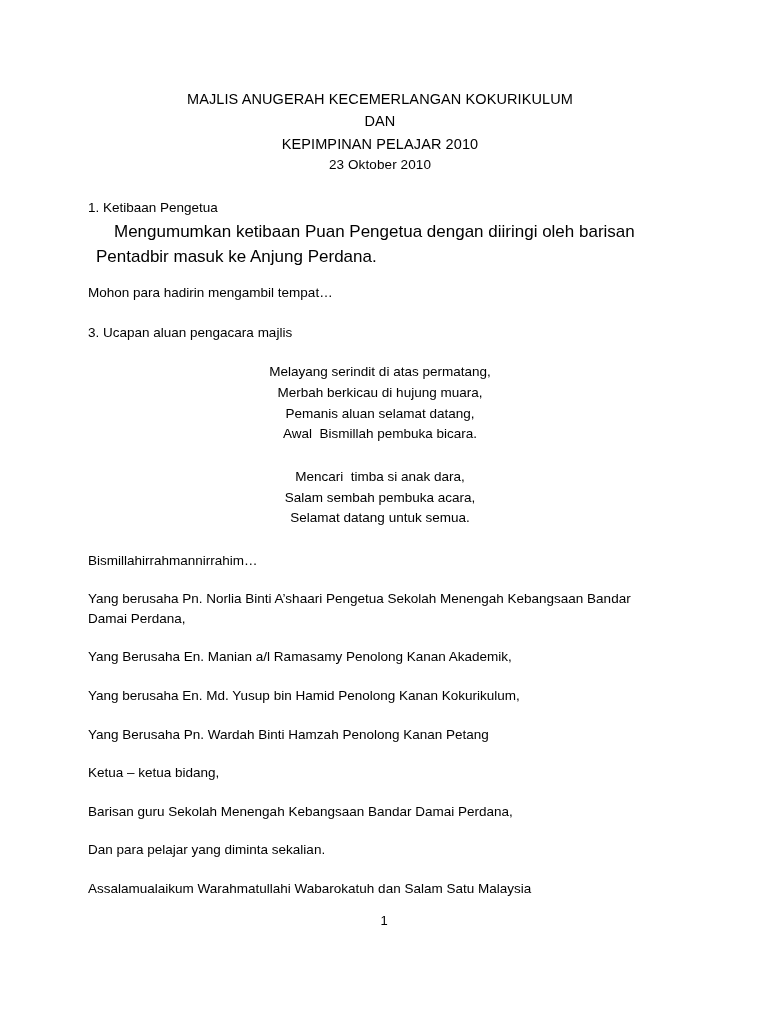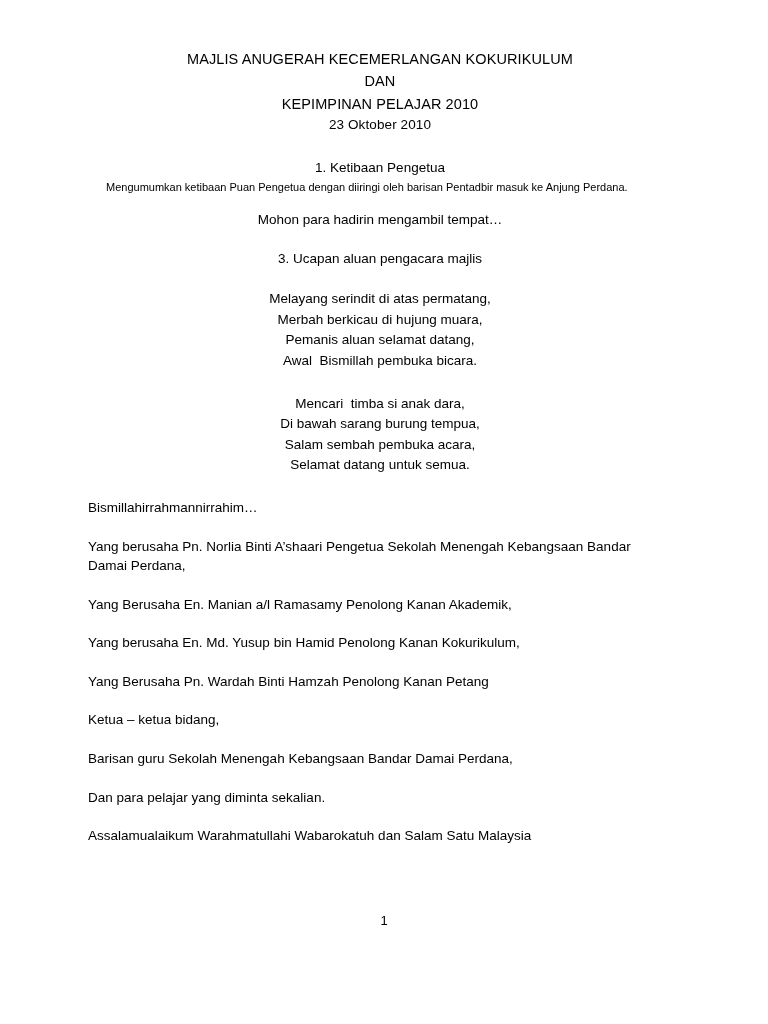--- a/index.html
+++ b/index.html
@@ -12,48 +12,48 @@
     height: 1024px;
     font-family: "Liberation Sans", sans-serif;
     color: #000000;
     position: relative;
     overflow: hidden;
   }
   .page {
     width: 768px;
     height: 1024px;
     box-sizing: border-box;
-    padding: 48px 96px 24px 88px;
+    padding: 88px 96px 24px 88px;
     position: relative;
   }
   .title-block {
     text-align: center;
     margin-bottom: 22px;
   }
   .title-line {
     font-size: 14.5px;
     line-height: 1.55;
     letter-spacing: 0.1px;
   }
   .title-line.date {
     font-size: 13.5px;
   }
   .para {
     font-size: 13.5px;
     line-height: 1.45;
     margin: 0 0 14px 0;
-    text-align: center;
+    text-align: left;
   }
   .para.tight {
     margin-bottom: 2px;
   }
   .indent-block {
-    font-size: 11px;
+    font-size: 17px;
     line-height: 1.45;
-    margin: 0 0 14px 0;
+    margin: 0 0 14px 8px;
   }
   .verse {
     font-size: 13.5px;
     line-height: 1.53;
     margin: 0 0 16px 0;
     text-align: center;
   }
   .verse div {
     white-space: pre-wrap;
   }
@@ -105,21 +105,20 @@
     <div>Melayang serindit di atas permatang,</div>
     <div>Merbah berkicau di hujung muara,</div>
     <div>Pemanis aluan selamat datang,</div>
     <div>Awal  Bismillah pembuka bicara.</div>
   </div>
 
   <div class="spacer-sm"></div>
 
   <div class="verse">
     <div>Mencari  timba si anak dara,</div>
-    <div>Di bawah sarang burung tempua,</div>
     <div>Salam sembah pembuka acara,</div>
     <div>Selamat datang untuk semua.</div>
   </div>
 
   <div class="spacer-sm"></div>
 
   <div class="listline">Bismillahirrahmannirrahim…</div>
 
   <div class="listline">Yang berusaha Pn. Norlia  Binti A’shaari Pengetua Sekolah Menengah Kebangsaan  Bandar Damai Perdana,</div>
   <div class="listline"> Yang Berusaha En. Manian a/l Ramasamy Penolong Kanan Akademik,</div>

